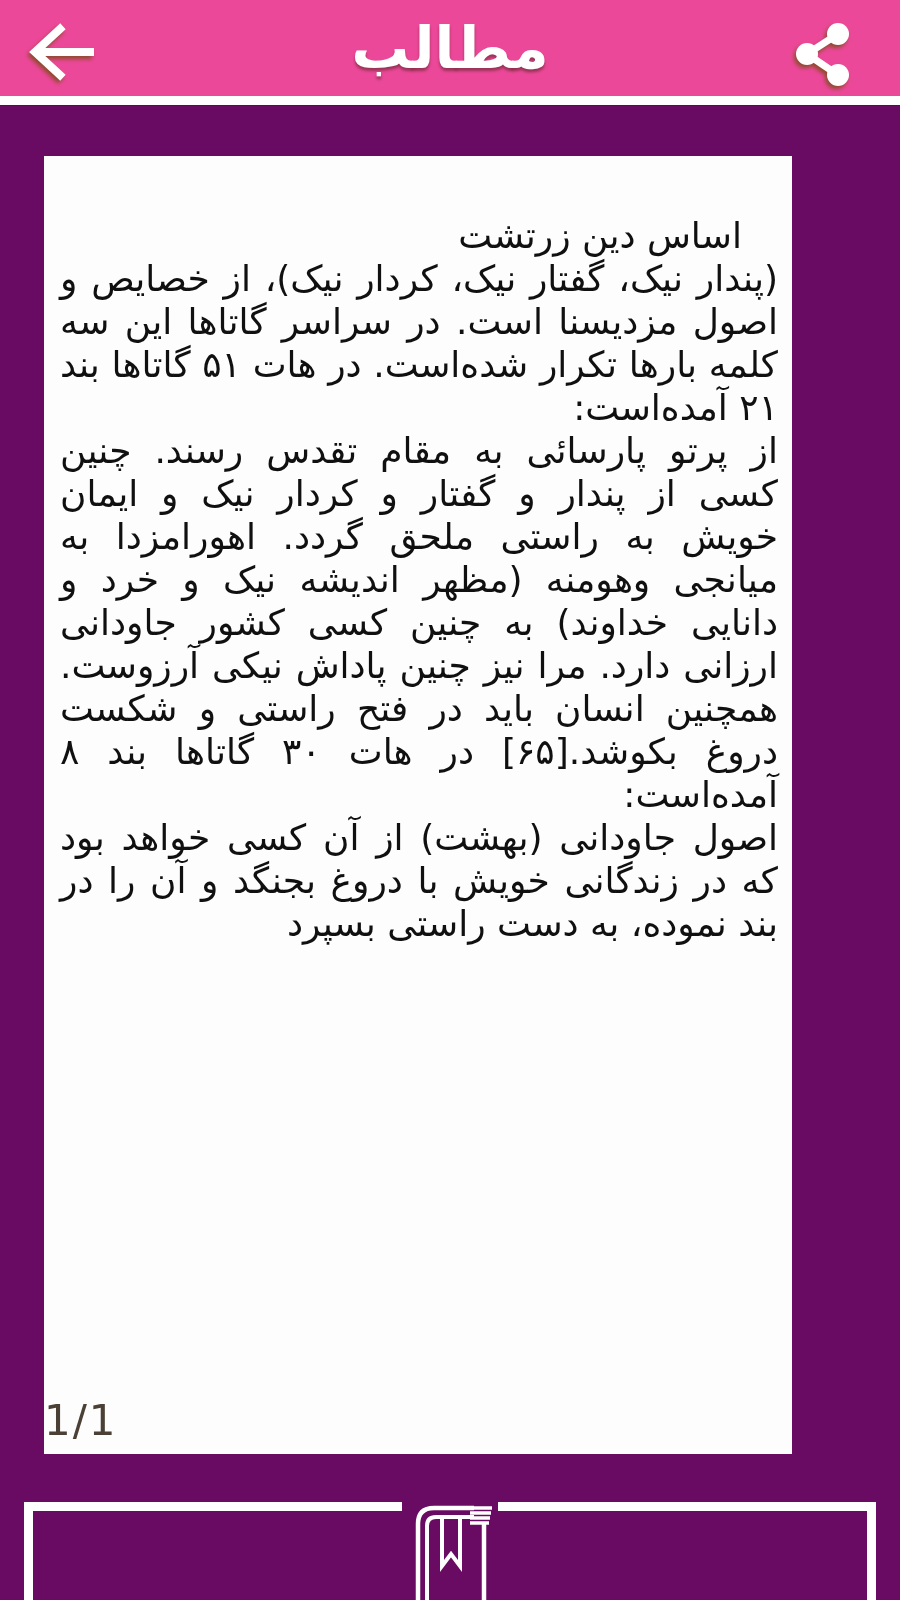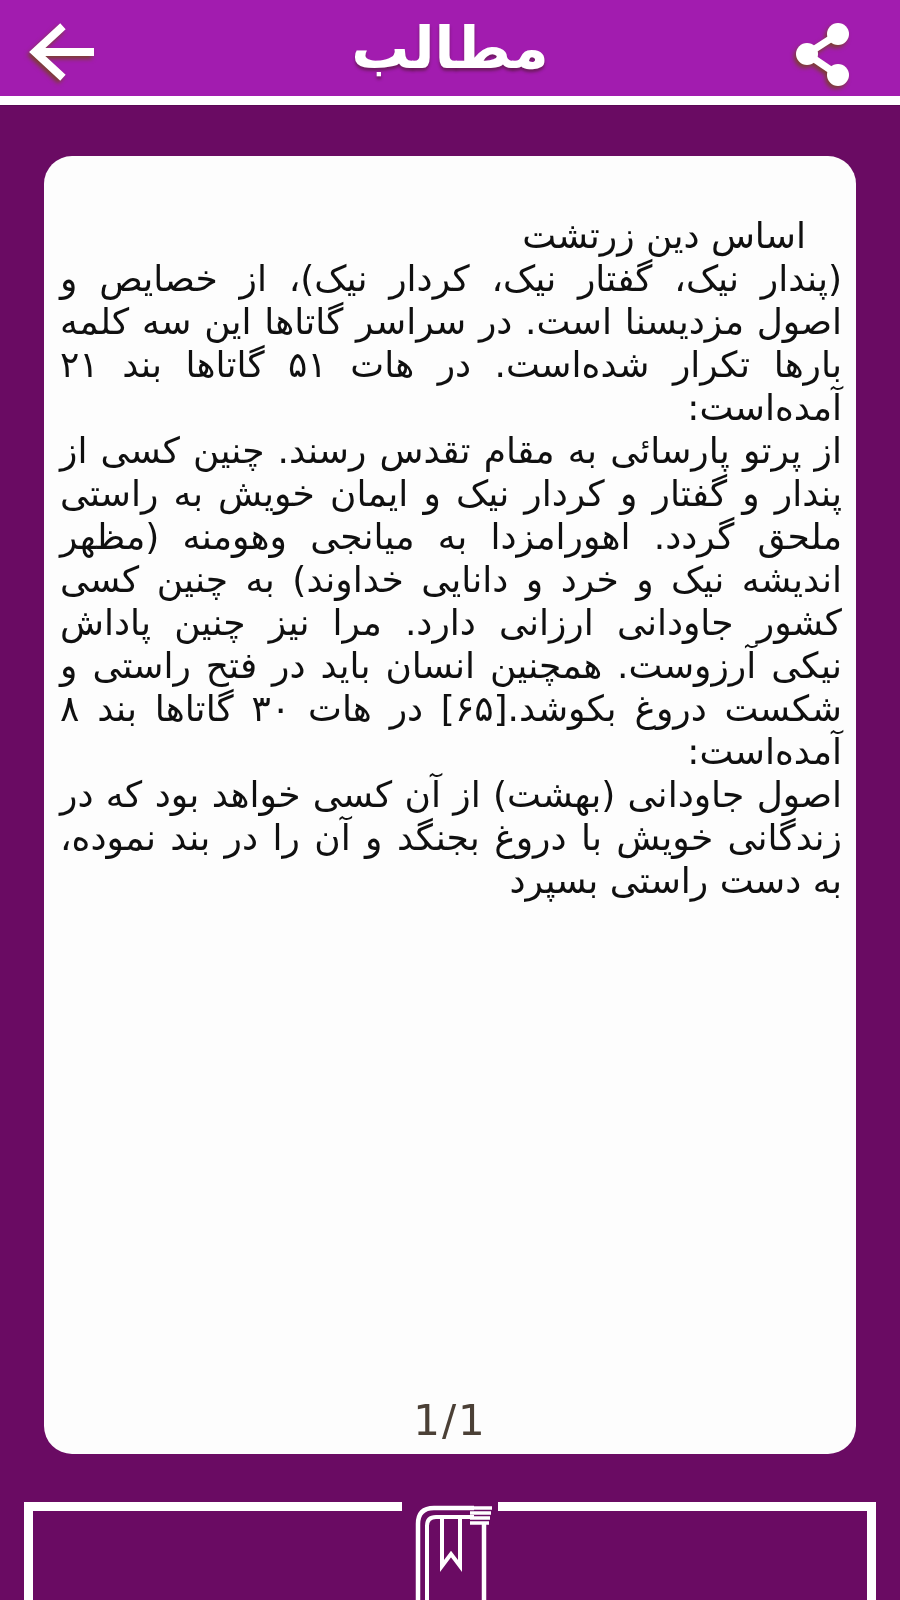--- a/index.html
+++ b/index.html
@@ -8,21 +8,21 @@
     background:#6a0b63;
     font-family:"DejaVu Sans",sans-serif;
     overflow:hidden;
     position:relative;
   }
   .screen{position:absolute;inset:0;width:900px;height:1600px;}
 
   
   .header{
     position:absolute;left:0;top:0;width:900px;height:96px;
-    background:#a21caf;
+    background:#ec4899;
   }
   .header-title{
     position:absolute;left:0;right:0;top:0;height:96px;
     display:flex;align-items:center;justify-content:center;
     color:#ffffff;font-size:58px;font-weight:bold;
     text-shadow:0 3px 3px rgba(50,25,5,.45);
     direction:rtl;
   }
   .icon-btn{position:absolute;background:transparent;border:none;padding:0;cursor:pointer;}
   .back-btn{left:28px;top:20px;width:70px;height:64px;}
@@ -30,39 +30,37 @@
   .icon-btn svg{filter:drop-shadow(-2px 3px 2px rgba(110,75,5,.75));display:block;}
 
   .header-divider{
     position:absolute;left:0;top:96px;width:900px;height:9px;
     background:#ffffff;
     box-shadow:0 1px 0 rgba(0,0,0,.15);
   }
 
   
   .card{
-    position:absolute;left:44px;top:156px;width:812px;height:1298px;
+    position:absolute;left:44px;top:156px;width:748px;height:1298px;
     background:#fdfdfd;
-    border-radius:28px;
   }
   .article{
     direction:rtl;
     padding:58px 14px 0 16px;
     color:#101010;
     font-size:36px;
     line-height:43px;
     text-align:justify;
     font-family:"DejaVu Sans",sans-serif;
   }
   .article p{margin:0;}
   .article p.title-line{padding-right:36px;}
 
   .page-indicator{
     position:absolute;left:0;top:1240px;width:100%;
-    text-align:center;
     color:#4b4036;
     font-size:42px;
     letter-spacing:2px;
   }
 
   
   .bottom-bar{
     position:absolute;left:24px;top:1502px;width:852px;height:98px;
     border:9px solid #ffffff;border-bottom:none;
     box-sizing:border-box;

